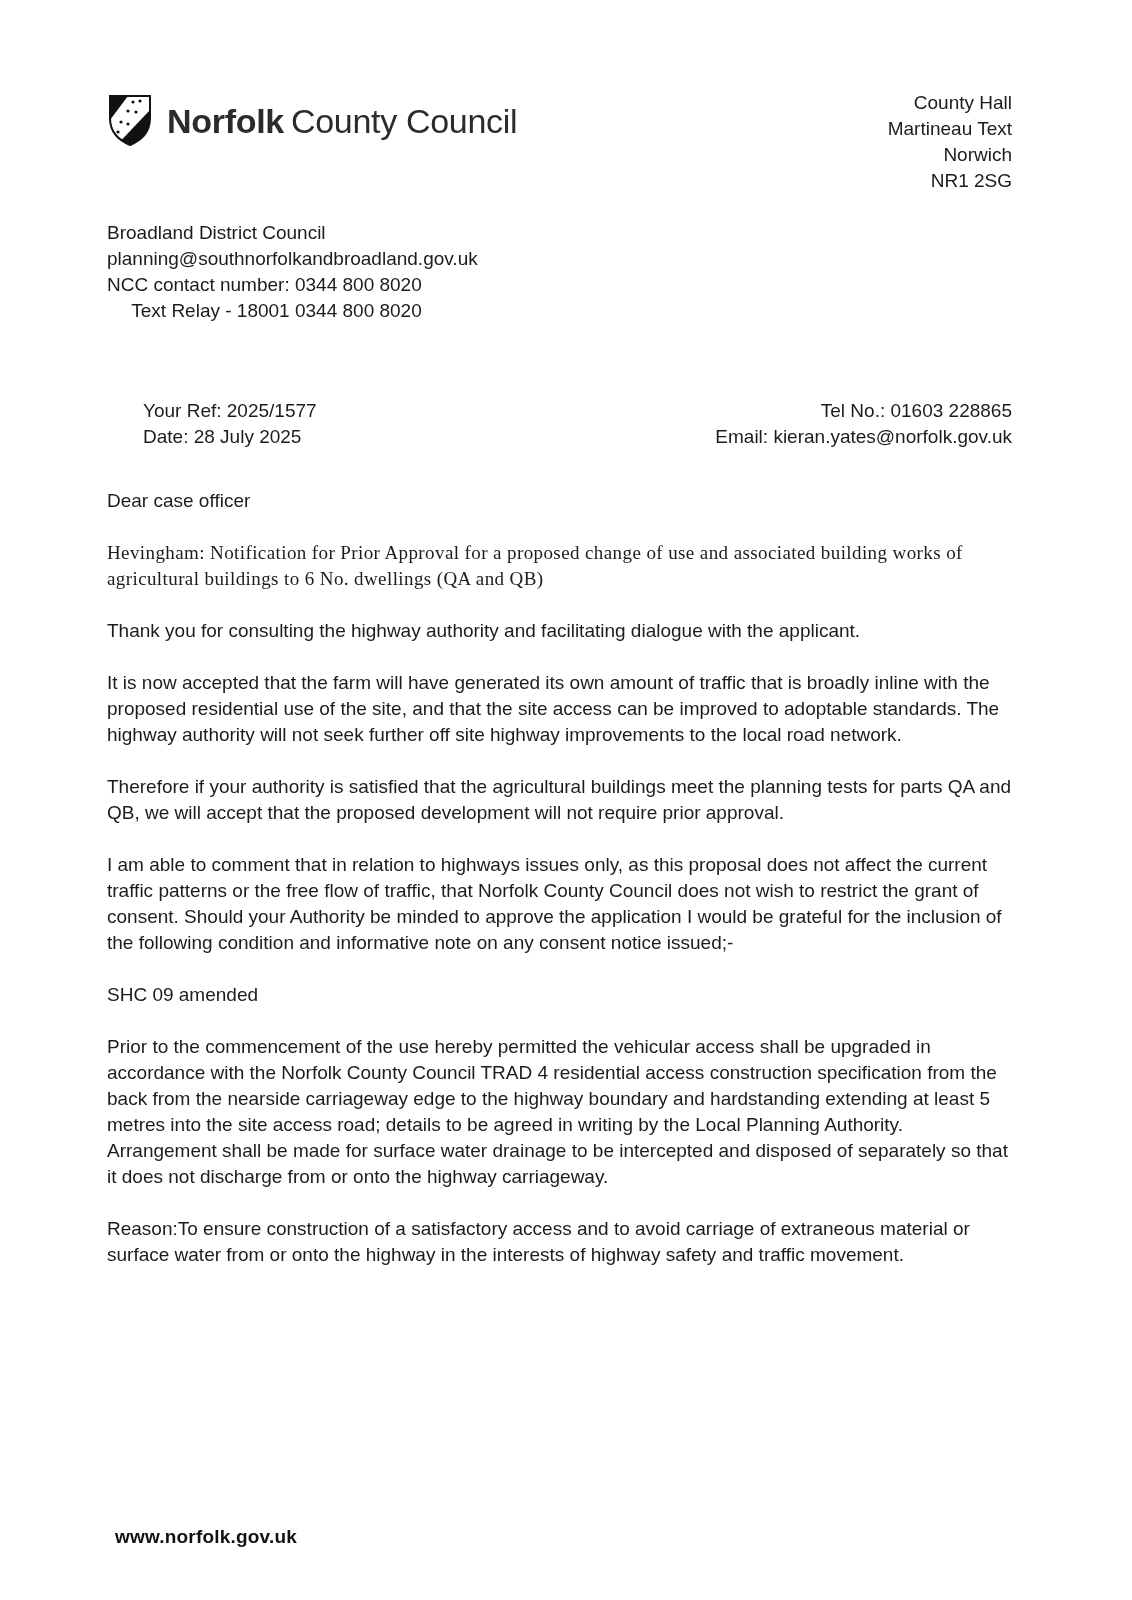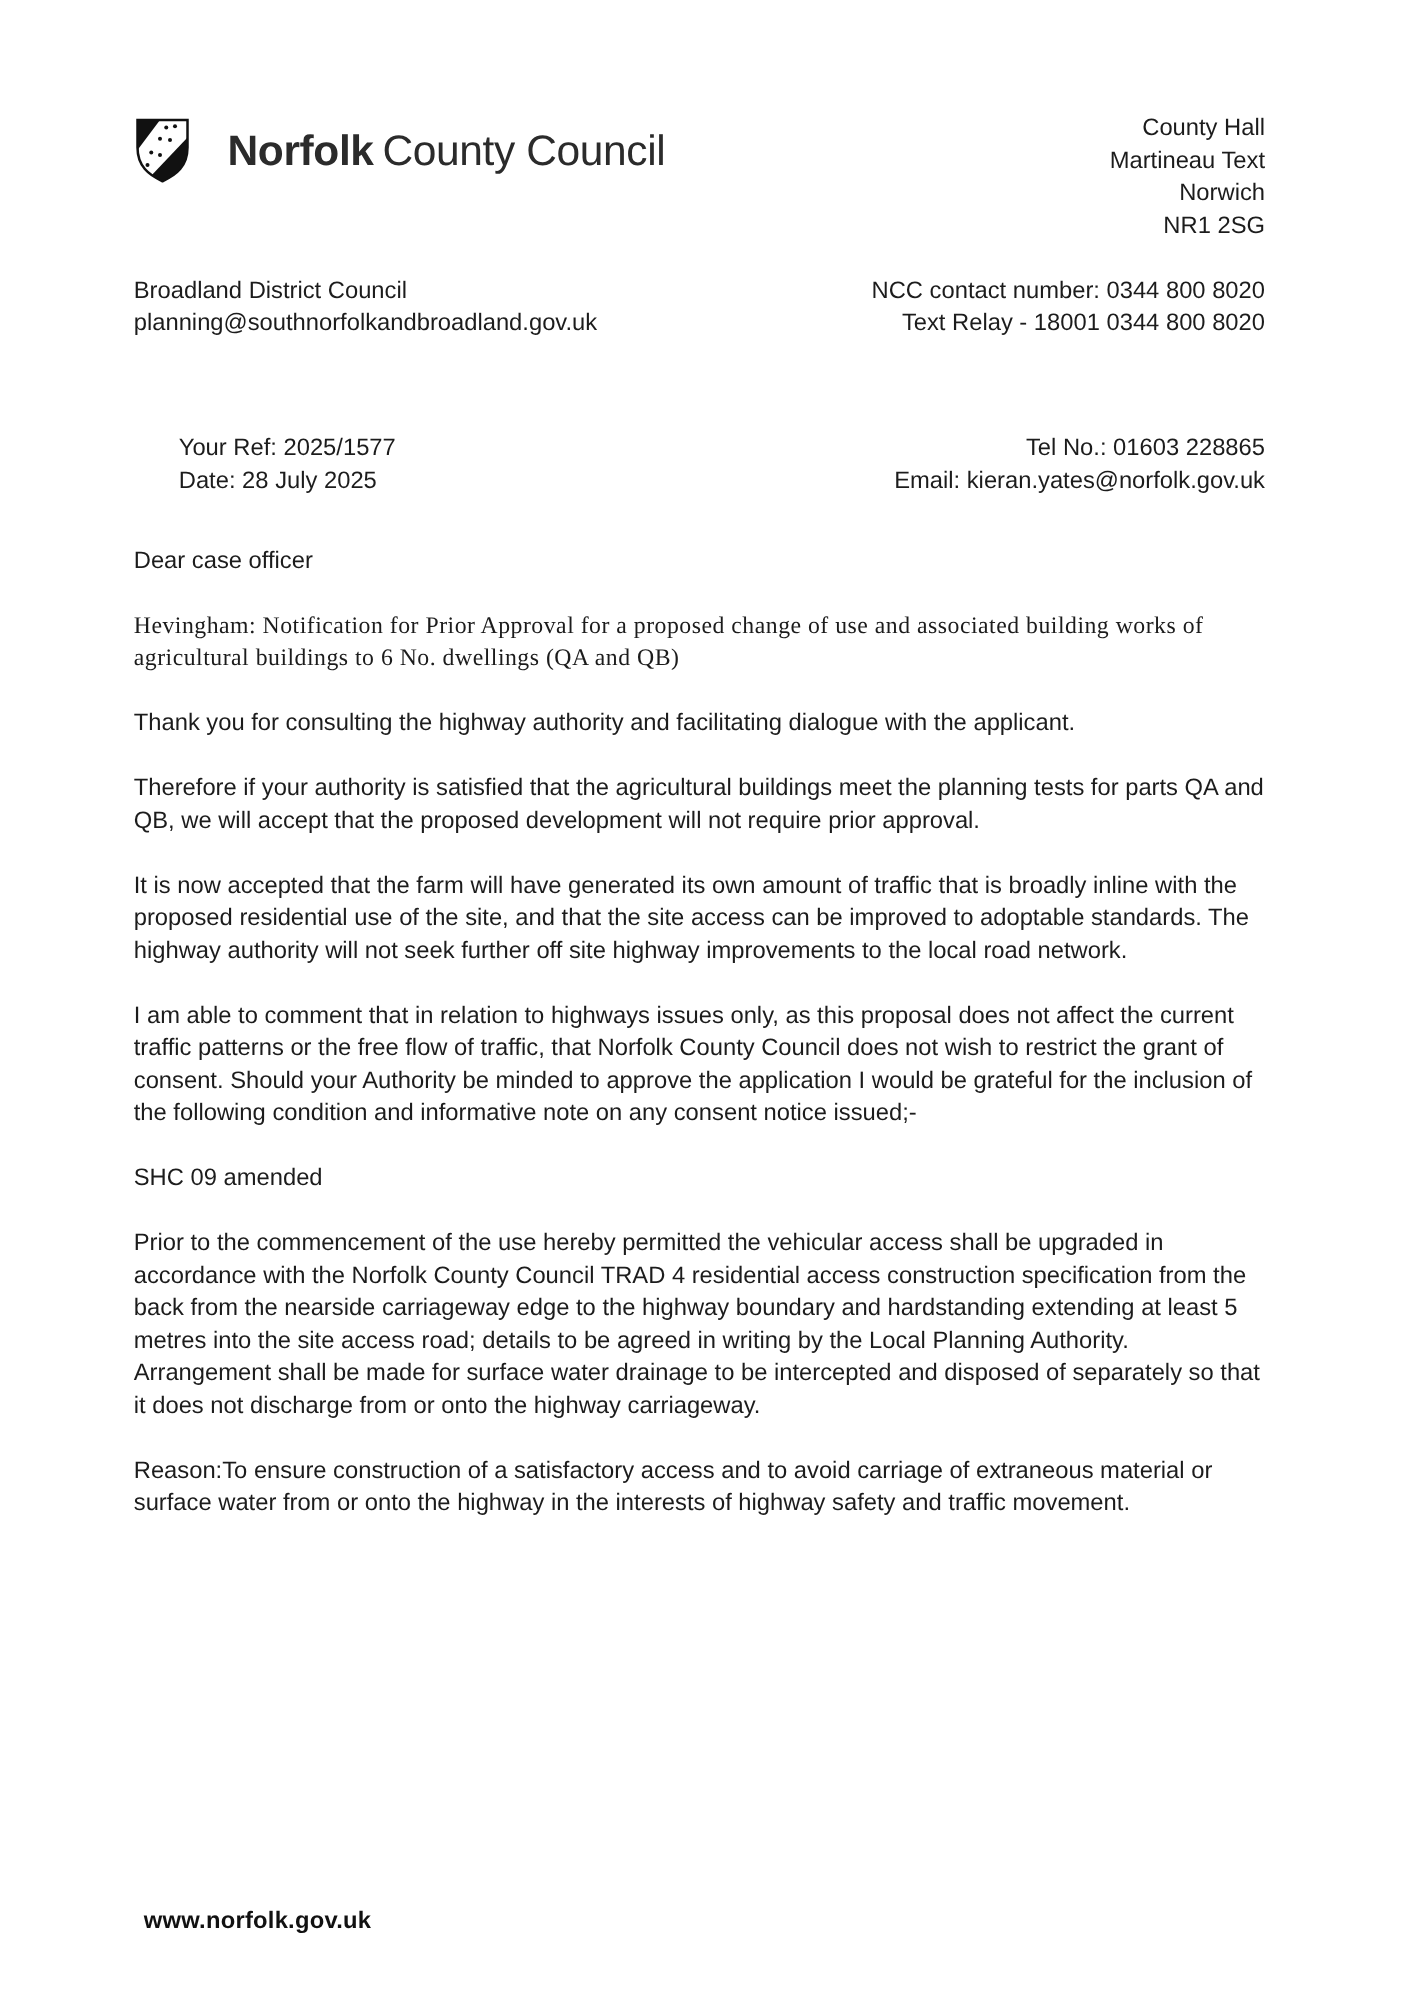--- a/index.html
+++ b/index.html
@@ -31,32 +31,31 @@
     gap: 14px;
     margin-top: 4px;
   }
   .logo svg { display: block; }
   .logo-text {
     font-size: 34px;
     line-height: 38px;
     color: #2b2b2b;
     letter-spacing: -0.3px;
     white-space: nowrap;
-    margin-left: 15px;
   }
   .logo-text .bold { font-weight: 700; }
   .logo-text .light { font-weight: 400; margin-left: 7px; }
   .addr-block { text-align: right; }
   
   .two-col {
     display: flex;
     justify-content: space-between;
     align-items: flex-start;
   }
-  .row-contact { margin-top: 26px; }
+  .row-contact { margin-top: 26px; flex-direction: column; }
   .row-refs { margin-top: 74px; margin-left: 36px; }
   .right-col { text-align: right; }
   
   .letter-body { margin-top: 38px; }
   .letter-body p { margin: 0 0 26px 0; }
   .subject { letter-spacing: 0.4px; font-family: Liberation Serif, serif; }
   
   .site-footer {
     position: absolute;
     left: 115px;
@@ -125,22 +124,22 @@
       <div class="right-col">
         <div>Tel No.: 01603 228865</div>
         <div>Email: kieran.yates@norfolk.gov.uk</div>
       </div>
     </div>
 
     <div class="letter-body">
       <p>Dear case officer</p>
       <p class="subject">Hevingham: Notification for Prior Approval for a proposed change of use and associated building works of agricultural buildings to 6 No. dwellings (QA and QB)</p>
       <p>Thank you for consulting the highway authority and facilitating dialogue with the applicant.</p>
+      <p>It is now accepted that the farm will have generated its own amount of traffic that is broadly inline with the proposed residential use of the site, and that the site access can be improved to adoptable standards. The highway authority will not seek further off site highway improvements to the local road network.</p>
       <p>Therefore if your authority is satisfied that the agricultural buildings meet the planning tests for parts QA and QB, we will accept that the proposed development will not require prior approval.</p>
-      <p>It is now accepted that the farm will have generated its own amount of traffic that is broadly inline with the proposed residential use of the site, and that the site access can be improved to adoptable standards. The highway authority will not seek further off site highway improvements to the local road network.</p>
       <p>I am able to comment that in relation to highways issues only, as this proposal does not affect the current traffic patterns or the free flow of traffic, that Norfolk County Council does not wish to restrict the grant of consent. Should your Authority be minded to approve the application I would be grateful for the inclusion of the following condition and informative note on any consent notice issued;-</p>
       <p>SHC 09 amended</p>
       <p>Prior to the commencement of the use hereby permitted the vehicular access shall be upgraded in accordance with the Norfolk County Council TRAD 4 residential access construction specification from the back from the nearside carriageway edge to the highway boundary and hardstanding extending at least 5 metres into the site access road; details to be agreed in writing by the Local Planning Authority.  Arrangement shall be made for surface water drainage to be intercepted and disposed of separately so that it does not discharge from or onto the highway carriageway.</p>
       <p>Reason:To ensure construction of a satisfactory access and to avoid carriage of extraneous material or surface water from or onto the highway in the interests of highway safety and traffic movement.</p>
     </div>
   </div>
 
   <div class="site-footer">www.norfolk.gov.uk</div>
 </div>
 

